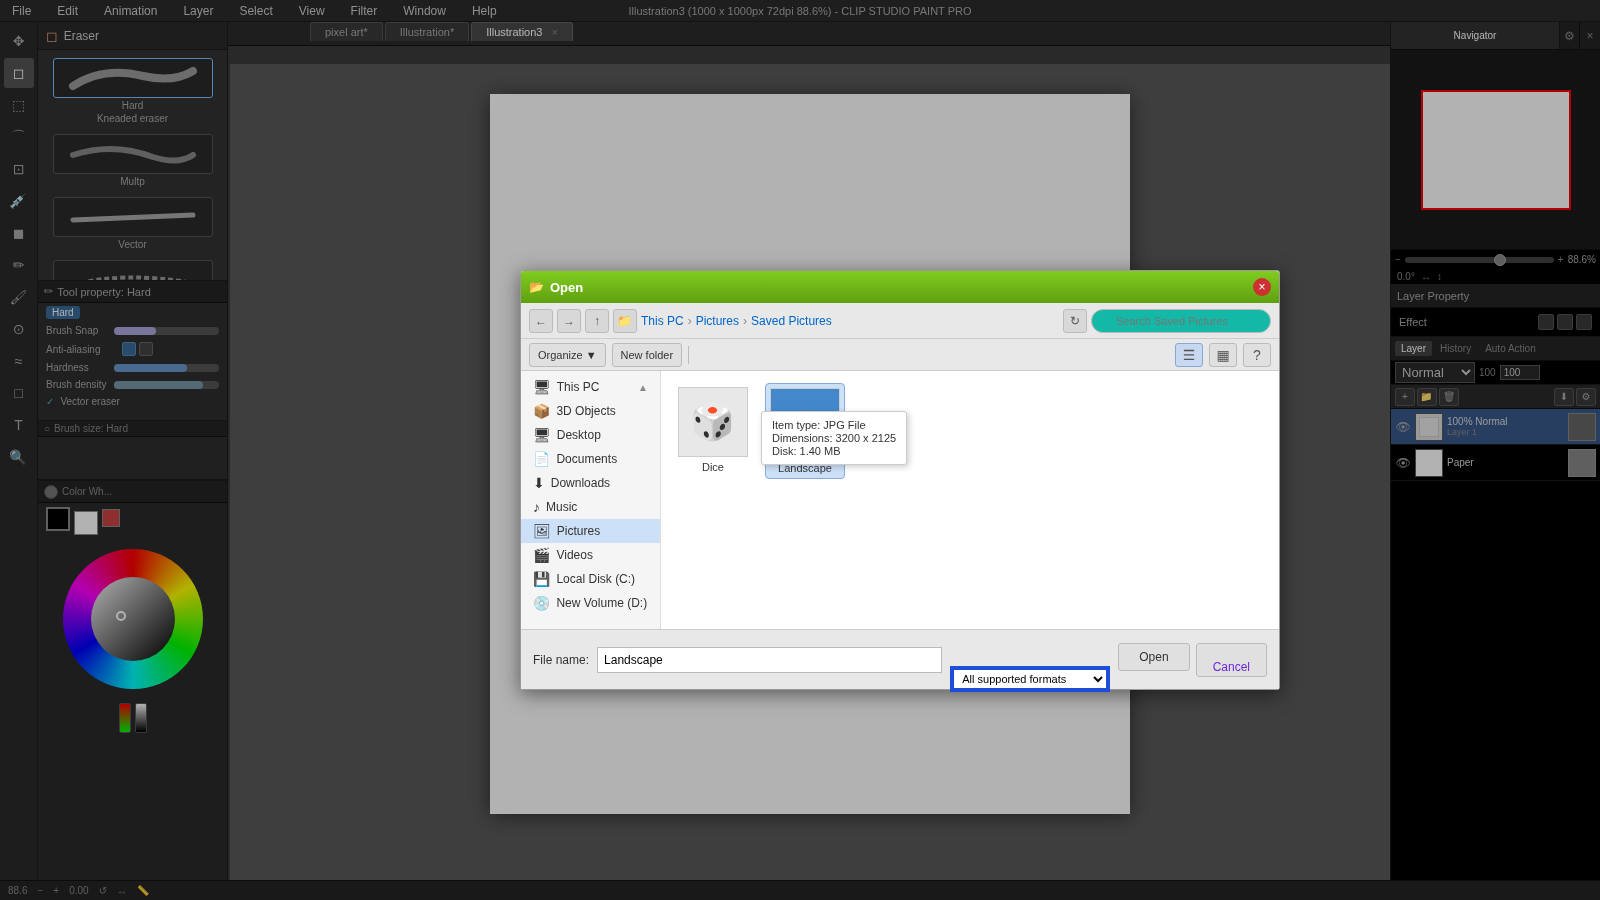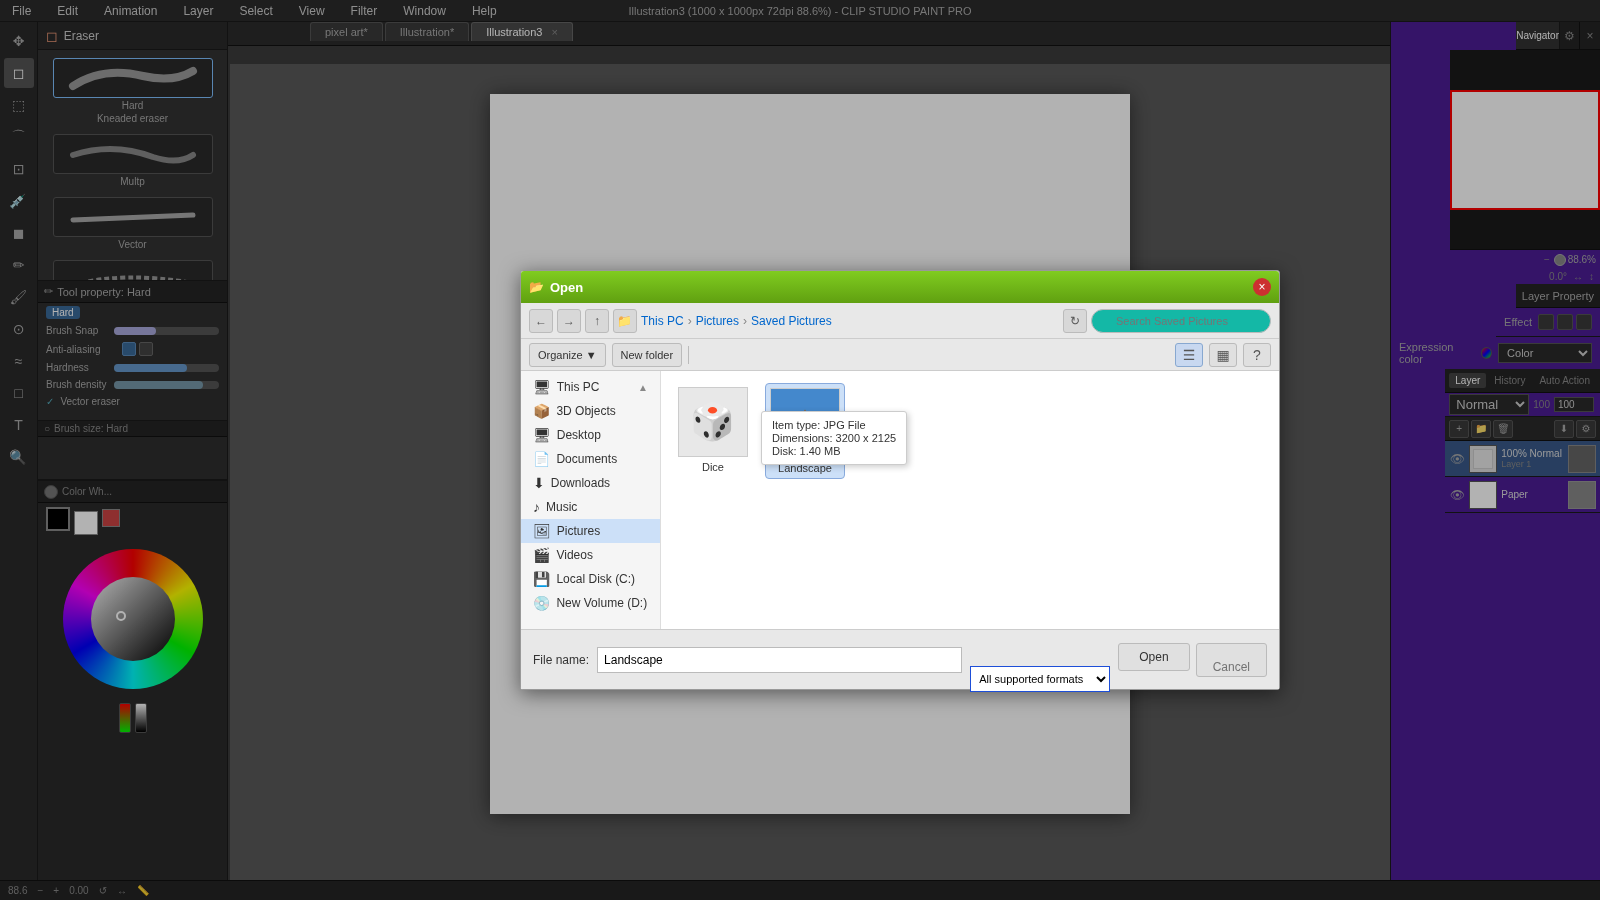--- a/index.html
+++ b/index.html
@@ -32,21 +32,21 @@
     .sub-tool-header { height: 28px; background: #2a2a2a; display: flex; align-items: center; padding: 0 8px; gap: 6px; font-size: 12px; color: #ccc; border-bottom: 1px solid #1a1a1a; }
     .sub-tool-header .icon { color: #e97; font-size: 14px; }
     .eraser-previews { padding: 8px; }
     .eraser-preview { display: flex; flex-direction: column; align-items: center; margin-bottom: 10px; cursor: pointer; }
     .eraser-img { width: 160px; height: 40px; background: #2a2a2a; border: 1px solid #555; border-radius: 3px; display: flex; align-items: center; justify-content: center; overflow: hidden; }
     .eraser-label { font-size: 10px; color: #aaa; margin-top: 2px; }
     .eraser-preview.active .eraser-img { border-color: #80c0ff; }
     
 
     
-    .right-panel { position: absolute; right: 0; top: 22px; width: 210px; bottom: 20px; background: #4c1d95; border-left: 1px solid #1a1a1a; display: flex; flex-direction: column; align-items: flex-end; }
+    .right-panel { position: absolute; right: 0; top: 22px; width: 210px; bottom: 20px; background: #000000; border-left: 1px solid #1a1a1a; display: flex; flex-direction: column; }
     .right-panel-tabs { height: 28px; background: #252525; display: flex; border-bottom: 1px solid #111; }
     .right-tab { flex: 1; display: flex; align-items: center; justify-content: center; font-size: 10px; color: #888; cursor: pointer; border-right: 1px solid #1a1a1a; }
     .right-tab.active { color: #fff; background: #333; }
     .navigator-area { height: 200px; background: #1a1a1a; border-bottom: 1px solid #111; position: relative; display: flex; align-items: center; justify-content: center; }
     .navigator-canvas { width: 150px; height: 120px; background: #fff; border: 2px solid #f00; position: relative; }
     .navigator-controls { display: flex; align-items: center; justify-content: center; gap: 4px; padding: 4px; font-size: 10px; color: #888; }
     .layer-section { flex: 1; overflow: hidden; display: flex; flex-direction: column; }
     .layer-property-header { height: 24px; background: #252525; display: flex; align-items: center; padding: 0 6px; font-size: 11px; color: #aaa; border-bottom: 1px solid #111; }
     .effect-row { padding: 6px 8px; display: flex; align-items: center; gap: 6px; font-size: 11px; color: #aaa; border-bottom: 1px solid #1a1a1a; }
     .expression-color-row { padding: 4px 8px; display: flex; align-items: center; gap: 6px; font-size: 11px; color: #aaa; }
@@ -127,24 +127,24 @@
     .file-area { flex: 1; background: #fff; padding: 12px; overflow-y: auto; display: flex; flex-wrap: wrap; gap: 12px; align-content: flex-start; position: relative; }
     .file-item { width: 80px; display: flex; flex-direction: column; align-items: center; cursor: pointer; padding: 4px; border-radius: 4px; }
     .file-item.selected { background: #cce0f8; border: 1px solid #88aadd; }
     .file-thumb { width: 70px; height: 70px; border: 1px solid #ccc; background: #e8e8e8; display: flex; align-items: center; justify-content: center; overflow: hidden; }
     .file-name { font-size: 11px; color: #333; text-align: center; margin-top: 4px; }
     .tooltip { position: absolute; background: #fff; border: 1px solid #ccc; border-radius: 3px; padding: 6px 10px; font-size: 11px; color: #333; box-shadow: 2px 2px 6px rgba(0,0,0,0.2); z-index: 10; left: 100px; top: 40px; }
     .tooltip div { margin: 1px 0; }
     .dialog-footer { height: 60px; background: #e8e8e8; border-top: 1px solid #ccc; display: flex; align-items: center; padding: 0 12px; gap: 8px; }
     .footer-label { font-size: 12px; color: #333; white-space: nowrap; }
     .filename-input { flex: 1; height: 26px; border: 1px solid #bbb; padding: 0 6px; font-size: 12px; background: #fff; outline: none; }
-    .format-select { height: 26px; width: 140px; border: 1px solid #1d4ed8; background: #fff; font-size: 11px; padding: 0 4px; margin-top: 39px; }
+    .format-select { height: 26px; width: 160px; border: 4px solid #1d4ed8; background: #fff; font-size: 11px; padding: 0 4px; margin-top: 39px; }
     .dialog-action-btns { display: flex; gap: 6px; }
     .open-btn { height: 28px; padding: 0 20px; background: #e0e0e0; border: 1px solid #bbb; border-radius: 3px; cursor: pointer; font-size: 12px; color: #333; }
-    .cancel-btn { height: 28px; padding: 16px 16px; background: #e0e0e0; border: 1px solid #bbb; border-radius: 3px; cursor: pointer; font-size: 12px; color: #737373; }
+    .cancel-btn { height: 28px; padding: 16px 16px; background: #e0e0e0; border: 1px solid #bbb; border-radius: 3px; cursor: pointer; font-size: 12px; color: #6d28d9; }
 
     
     .dice-thumb { font-size: 36px; }
     
     .landscape-thumb { width: 100%; height: 100%; background: linear-gradient(to bottom, #4488cc 50%, #44aa44 50%); position: relative; overflow: hidden; }
     .landscape-mountain { position: absolute; bottom: 30%; left: 20%; width: 60%; height: 40%; background: linear-gradient(to bottom, #886644, #aa8855); clip-path: polygon(50% 0%, 0% 100%, 100% 100%); }
   </style>
 </head>
 <body>
 
@@ -338,27 +338,20 @@
       <span>Layer Property</span>
     </div>
     <div class="effect-row">
       <span>Effect</span>
       <div style="display:flex;gap:3px;margin-left:auto;">
         <div style="width:16px;height:16px;background:#3a3a3a;border:1px solid #555;border-radius:2px;cursor:pointer;"></div>
         <div style="width:16px;height:16px;background:#3a3a3a;border:1px solid #555;border-radius:2px;cursor:pointer;"></div>
         <div style="width:16px;height:16px;background:#3a3a3a;border:1px solid #555;border-radius:2px;cursor:pointer;"></div>
       </div>
     </div>
-    <div class="expression-color-row">
-      <span>Expression color</span>
-      <div style="width:12px;height:12px;border-radius:50%;background:linear-gradient(135deg,#f00,#00f,#0f0);border:1px solid #555;"></div>
-      <select class="color-select">
-        <option>Color</option>
-      </select>
-    </div>
 
     <div class="layer-section">
       <div class="layer-tabs-row">
         <span class="layer-tab active">Layer</span>
         <span class="layer-tab">History</span>
         <span class="layer-tab">Auto Action</span>
       </div>
       <div class="blend-mode-row">
         <select class="blend-select">
           <option>Normal</option>

